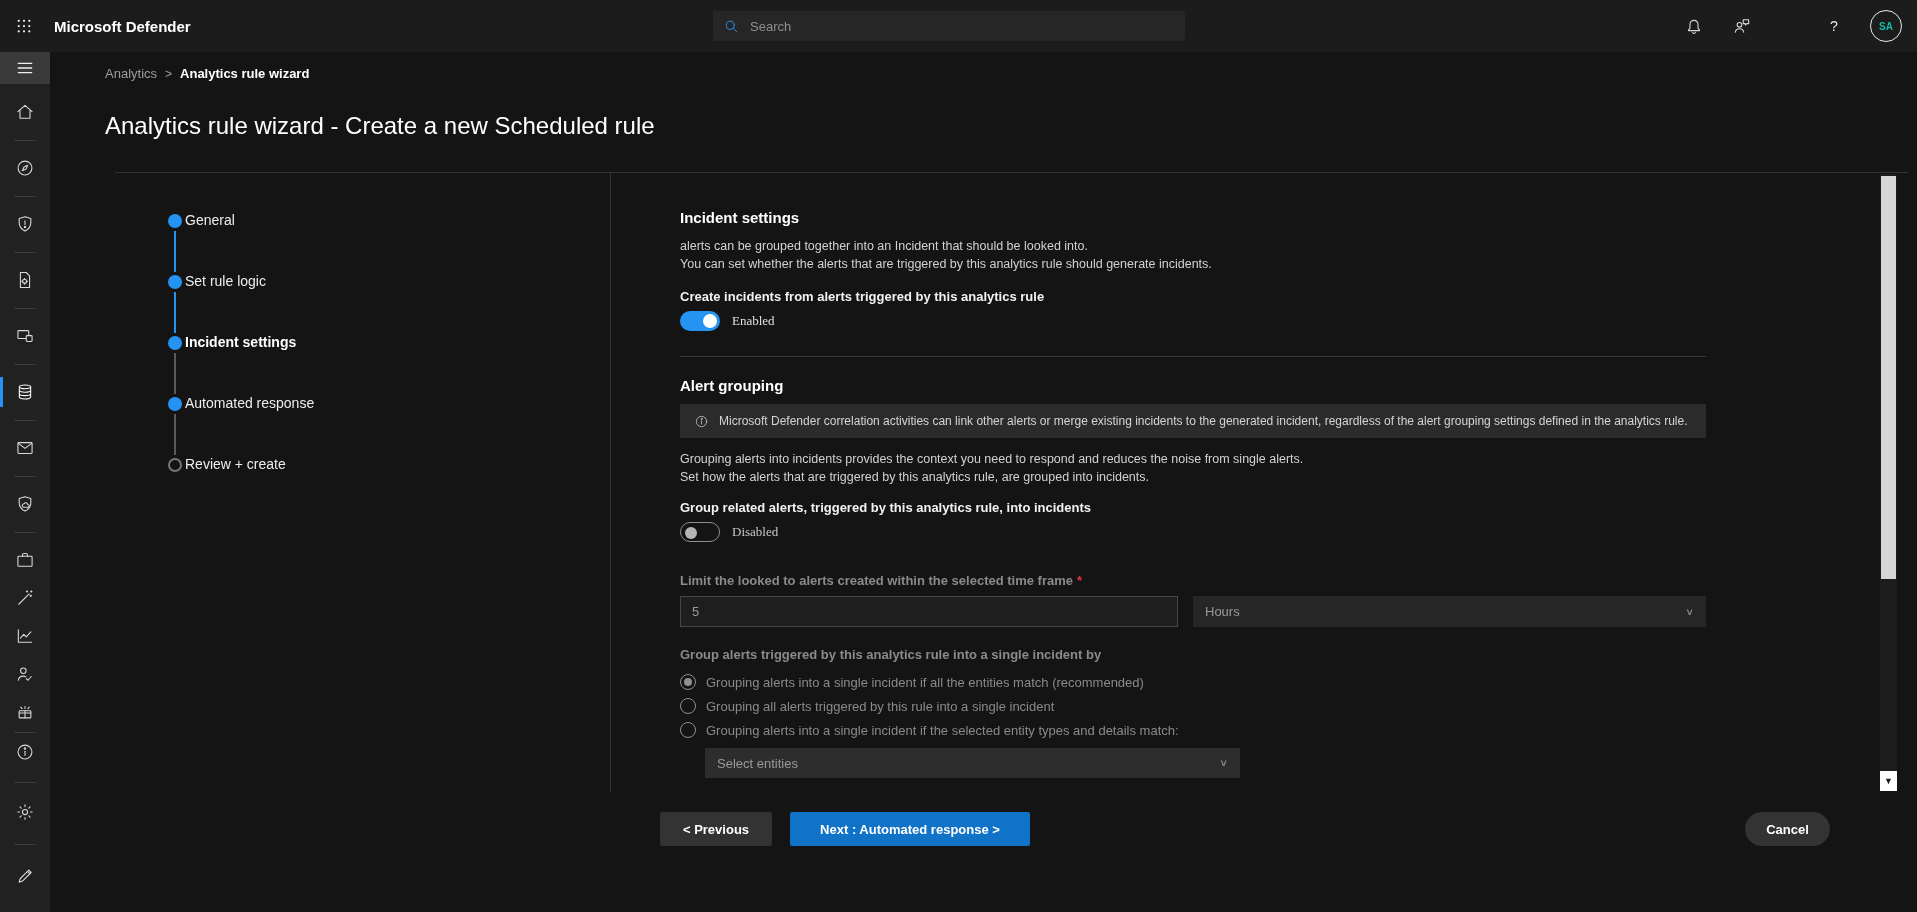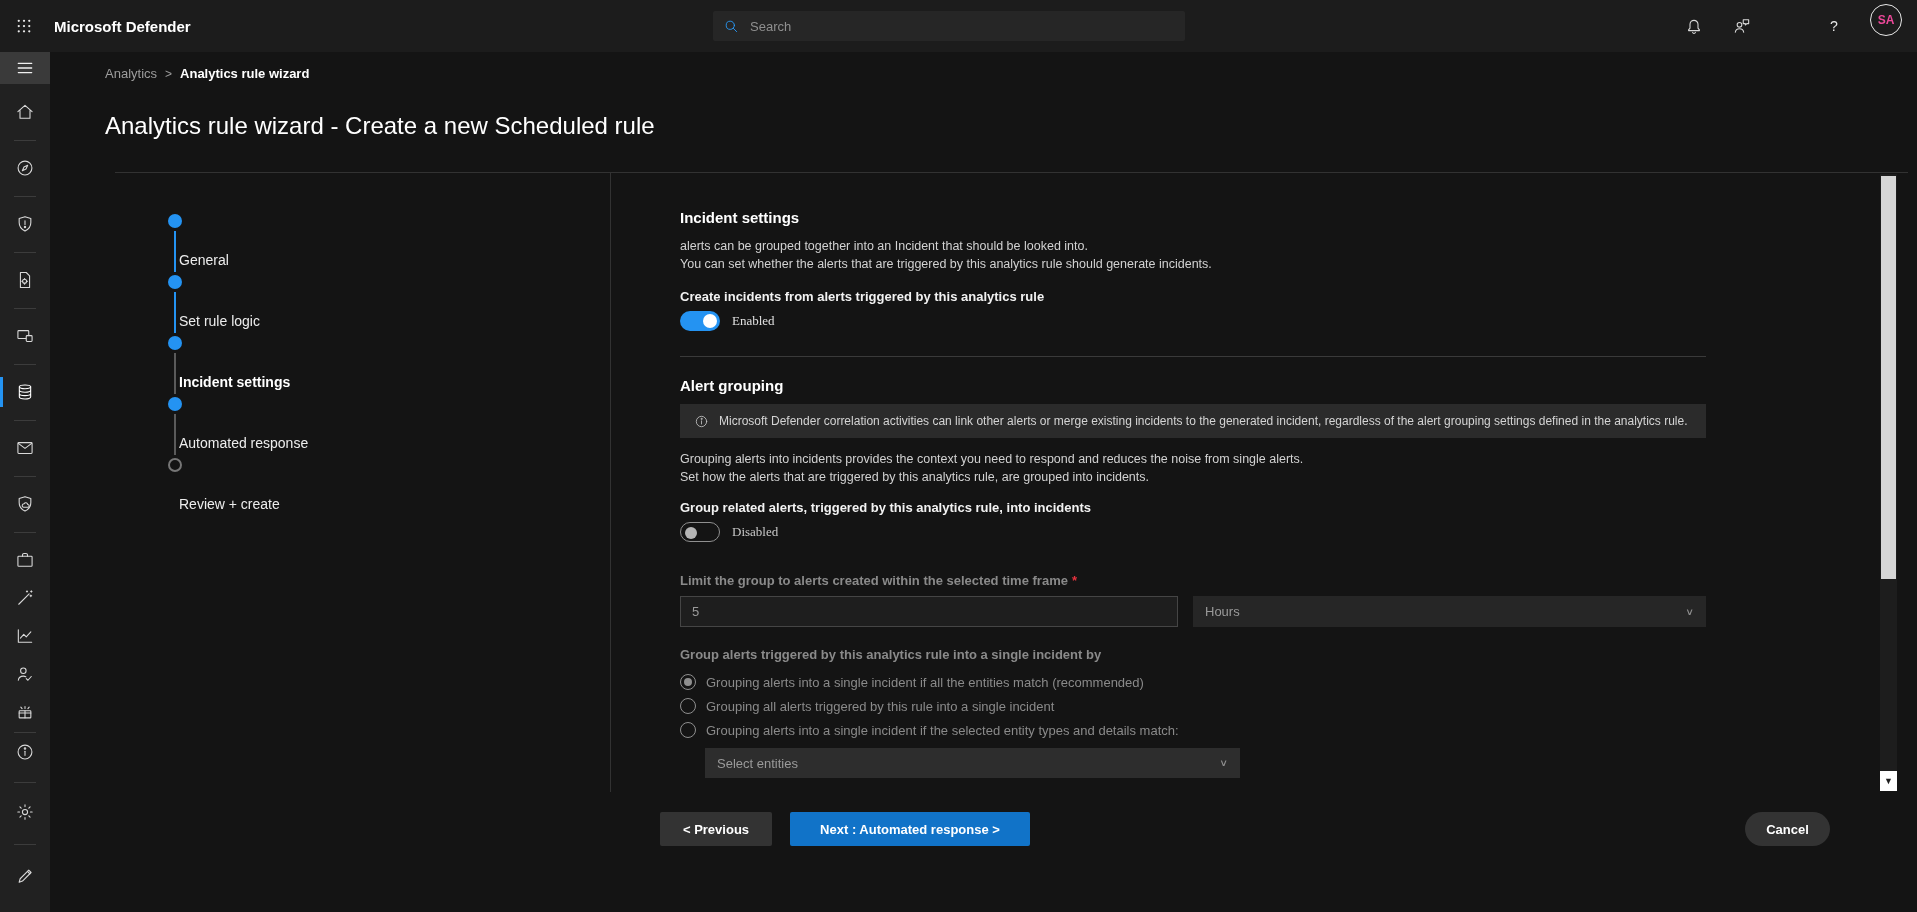--- a/index.html
+++ b/index.html
@@ -12,21 +12,21 @@
 
   
   .topbar { position:absolute; top:0; left:0; right:0; height:52px; background:#1c1c1c; z-index:30; }
   .waffle-btn { position:absolute; left:0; top:0; width:48px; height:52px; display:flex; align-items:center; justify-content:center; cursor:pointer; }
   .app-title { position:absolute; left:54px; top:0; height:52px; display:flex; align-items:center; font-size:15px; font-weight:700; color:#ffffff; }
   .searchbox { position:absolute; left:713px; top:11px; width:472px; height:30px; background:#262626; border-radius:2px; display:flex; align-items:center; padding:0 10px; }
   .searchbox svg { stroke:#2899f5; margin-right:10px; }
   .searchbox input { background:transparent; border:none; outline:none; color:#cfcfcf; font-size:13px; width:100%; font-family:"Liberation Sans",sans-serif; }
   .searchbox input::placeholder { color:#8f8f8f; }
   .top-ic { position:absolute; top:0; width:40px; height:52px; display:flex; align-items:center; justify-content:center; cursor:pointer; }
-  .avatar { position:absolute; top:4px; width:32px; height:32px; border:1.5px solid #e8e8e8; border-radius:50%; display:flex; align-items:center; justify-content:center; font-size:12px; font-weight:700; color:#ec4899; cursor:pointer; }
+  .avatar { position:absolute; top:10px; width:32px; height:32px; border:1.5px solid #e8e8e8; border-radius:50%; display:flex; align-items:center; justify-content:center; font-size:10px; font-weight:700; color:#14b8a6; cursor:pointer; }
 
   
   .sidebar { position:absolute; top:52px; left:0; width:50px; bottom:0; background:#212121; z-index:20; }
   .hamburger { position:absolute; top:0; left:0; width:50px; height:32px; background:#3a3a3a; display:flex; align-items:center; justify-content:center; cursor:pointer; }
   .side-item { position:absolute; left:0; width:50px; height:40px; display:flex; align-items:center; justify-content:center; cursor:pointer; }
   .side-item.sel .icn { stroke:#ffffff; }
   .sel-bar { position:absolute; left:0; top:5px; width:3px; height:30px; background:var(--accent); }
   .side-div { position:absolute; left:14px; width:22px; height:1px; background:#3c3c3c; }
 
   
@@ -37,21 +37,21 @@
   .crumb-cur { color:#ffffff; font-weight:700; }
   .page-title { position:absolute; left:55px; top:60px; font-size:24px; font-weight:400; color:#ffffff; }
 
   .panel { position:absolute; left:65px; right:9px; top:120px; height:620px; border-top:1px solid #323232; }
   .vdivider { position:absolute; left:495px; top:0; bottom:0; width:1px; background:#323232; }
 
   
   .step-dot { position:absolute; left:53px; width:14px; height:14px; border-radius:50%; background:var(--accent); }
   .step-dot.empty { background:transparent; border:2px solid #767676; }
   .step-conn { position:absolute; left:59px; width:2px; }
-  .step-label { position:absolute; left:64px; font-size:14px; color:#ededed; cursor:pointer;margin-top:40px; }
+  .step-label { position:absolute; left:70px; font-size:14px; color:#ededed; cursor:pointer; }
   .step-label.cur { font-weight:700; color:#ffffff; }
 
   
   .content { position:absolute; left:565px; top:0; width:1026px; height:620px; overflow:hidden; padding-top:36px; }
   .sec-heading { font-size:15px; font-weight:700; color:#ffffff; }
   .desc { margin-top:12px; font-size:12.5px; line-height:17.5px; color:#d2d2d2; }
   .bold-label { margin-top:16px; font-size:13px; font-weight:700; color:#f2f2f2; }
   .bold-label.dim, .desc.dim, .radio-row.dim { color:#8a8a8a; }
   .toggle-row { margin-top:6px; display:flex; align-items:center; gap:12px; height:22px; }
   .toggle { width:40px; height:20px; border-radius:10px; position:relative; cursor:pointer; }
@@ -321,21 +321,21 @@
       </div>
       <div class="bold-label" style="margin-top:14px">Group related alerts, triggered by this analytics rule, into incidents</div>
       <div class="toggle-row" style="">
         <div class="toggle off">
             <div class="knob"></div>
           </div>
         <div class="toggle-label" style="color:#c9c9c9">Disabled</div>
       </div>
 
       <div class="bold-label dim" style="margin-top:30px">
-        <span>Limit the group to alerts created within the selected time frame</span><span class="req">*</span>
+        <span>Limit the looked to alerts created within the selected time frame</span><span class="req">*</span>
       </div>
       <div class="input-row">
         <input class="num-input" value="5" style="">
         <div class="dropdown">
           <span>Hours</span>
           <span class="chev">∨</span>
         </div>
       </div>
 
       <div class="bold-label dim" style="margin-top:20px">Group alerts triggered by this analytics rule into a single incident by</div>

